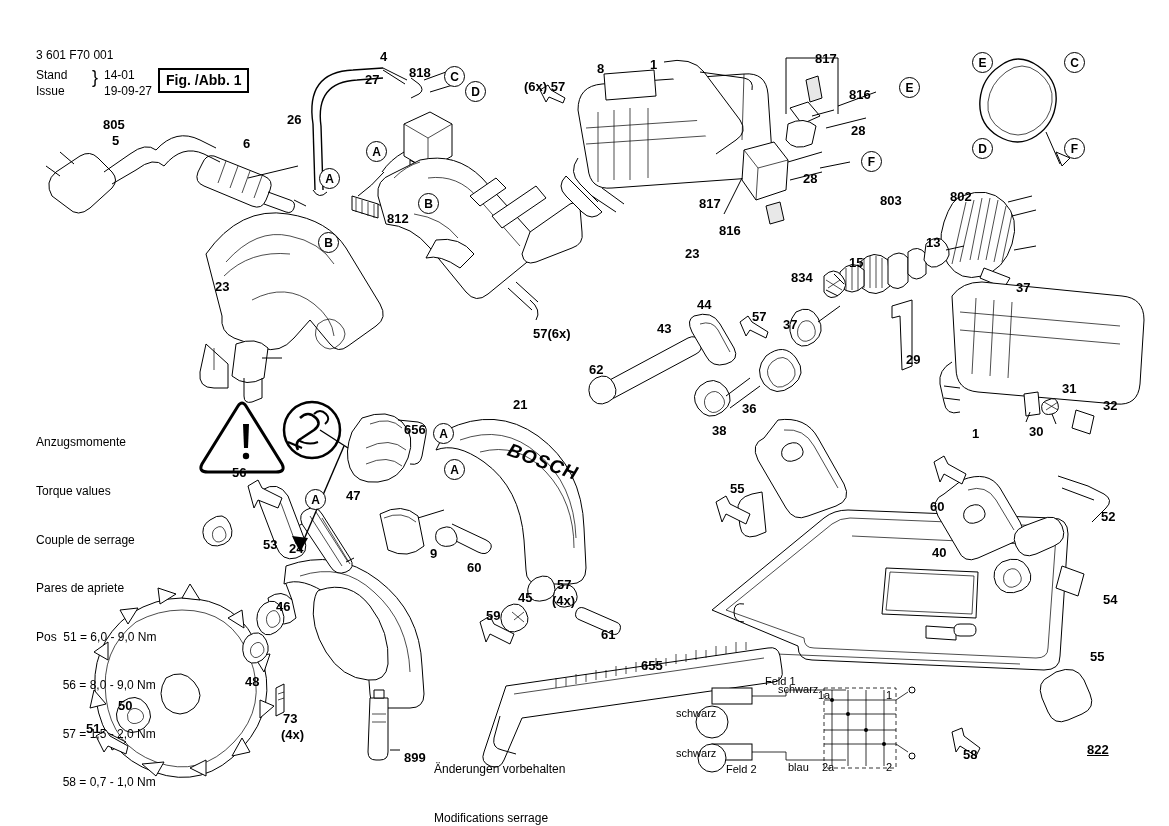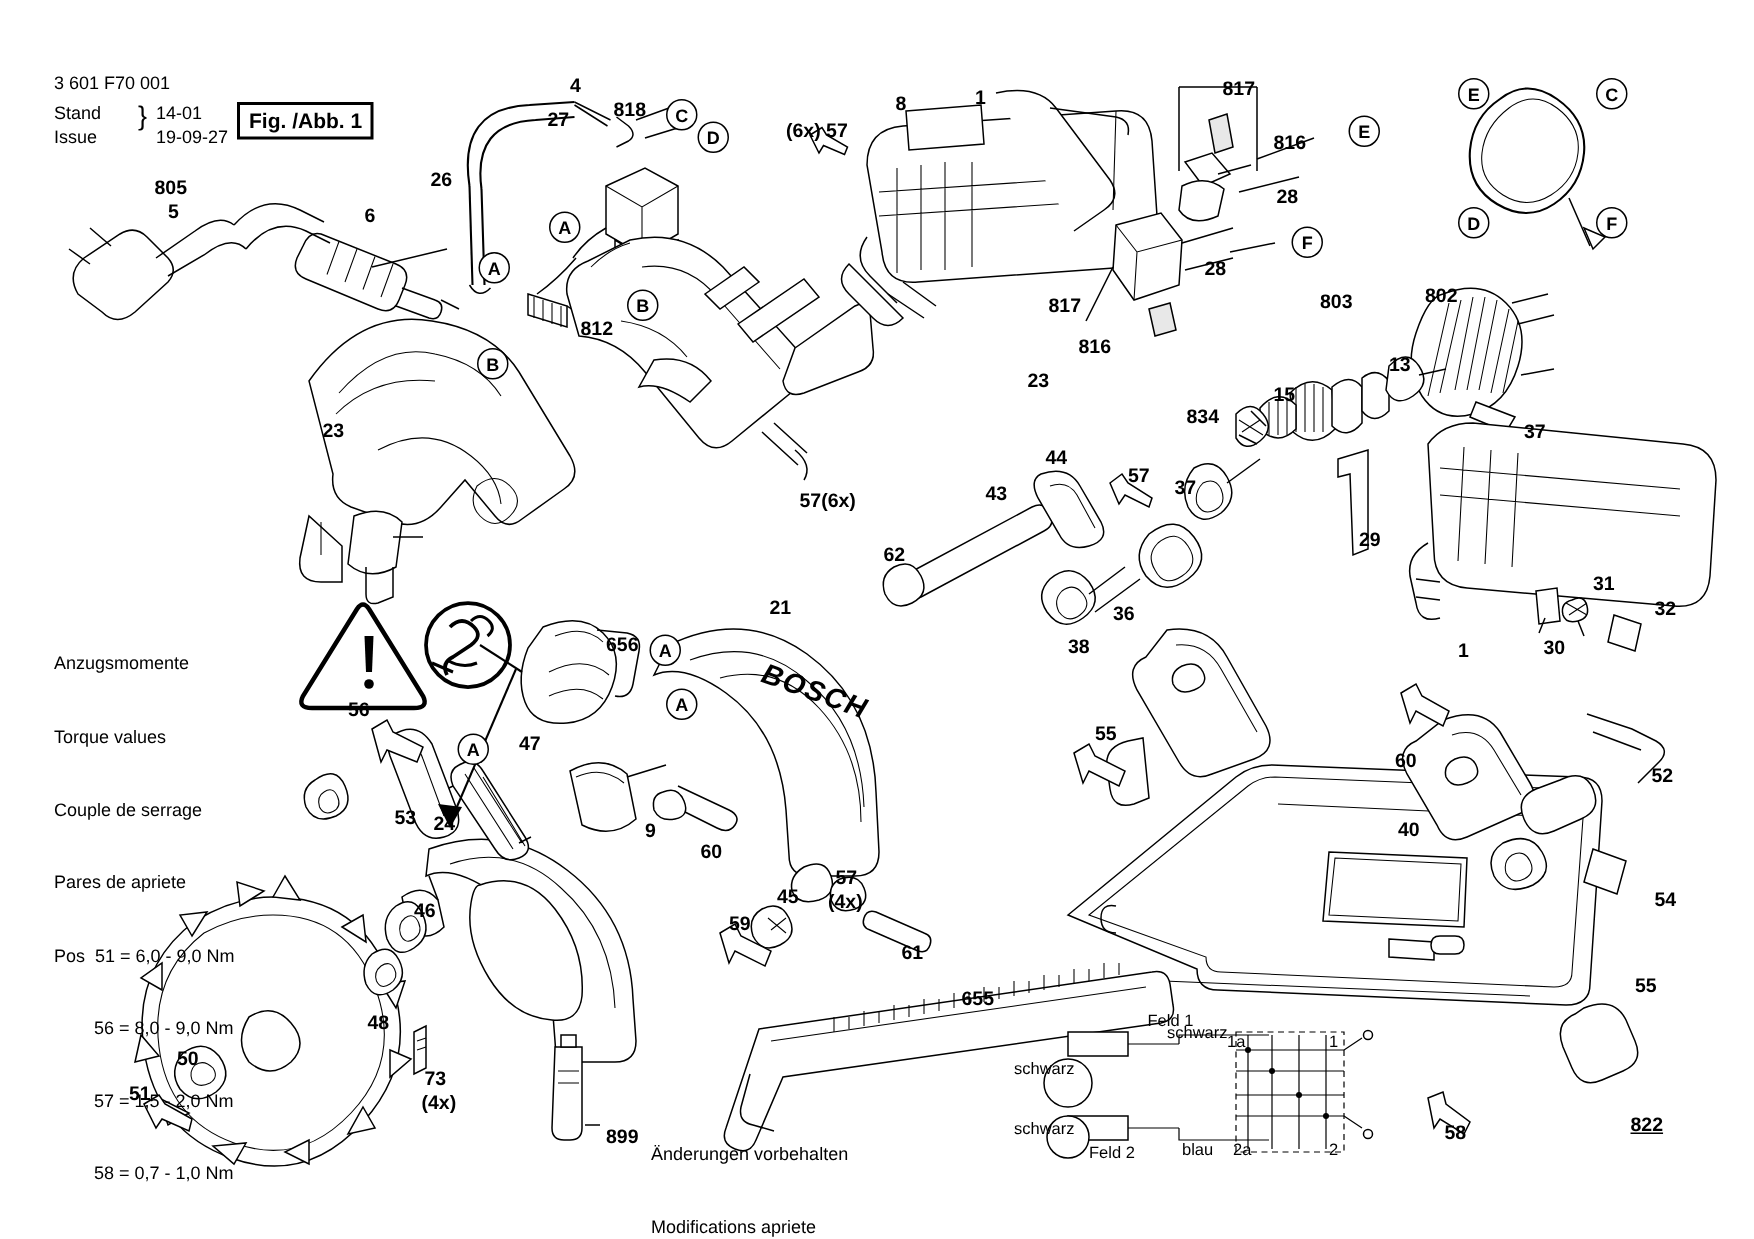--- a/index.html
+++ b/index.html
@@ -366,21 +366,21 @@
     <div>Pos  51 = 6,0 - 9,0 Nm</div>
     <div>        56 = 8,0 - 9,0 Nm</div>
     <div>        57 = 1,5 - 2,0 Nm</div>
     <div>        58 = 0,7 - 1,0 Nm</div>
     <div>        59 = 4,0 - 6,0 Nm</div>
     
   </div>
 
   <div class="foot" style="left:434px; top:729px;">
     <div>Änderungen vorbehalten</div>
-    <div>Modifications apriete</div>
+    <div>Modifications serrage</div>
     
     
   </div>
 
   <div class="bosch" style="position:absolute; left:506px; top:451px; transform:rotate(20deg);">BOSCH</div>
 
   <div class="lbl sm" style="left:726px; top:676px;padding-left:39px;">Feld 1</div>
   <div class="lbl sm" style="left:726px; top:764px;">Feld 2</div>
   <div class="lbl sm" style="left:676px; top:708px;">schwarz</div>
   <div class="lbl sm" style="left:676px; top:748px;">schwarz</div>

